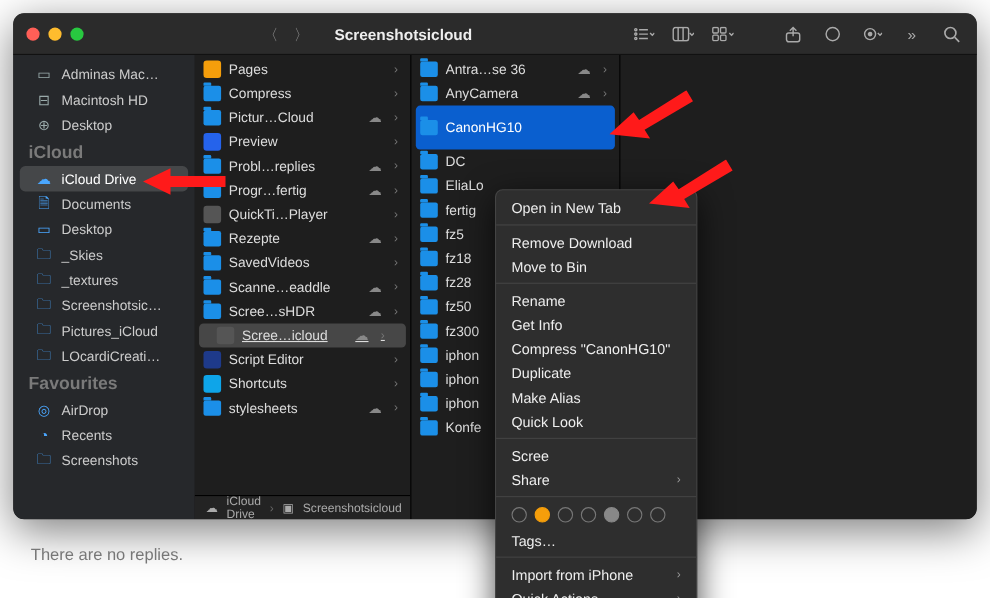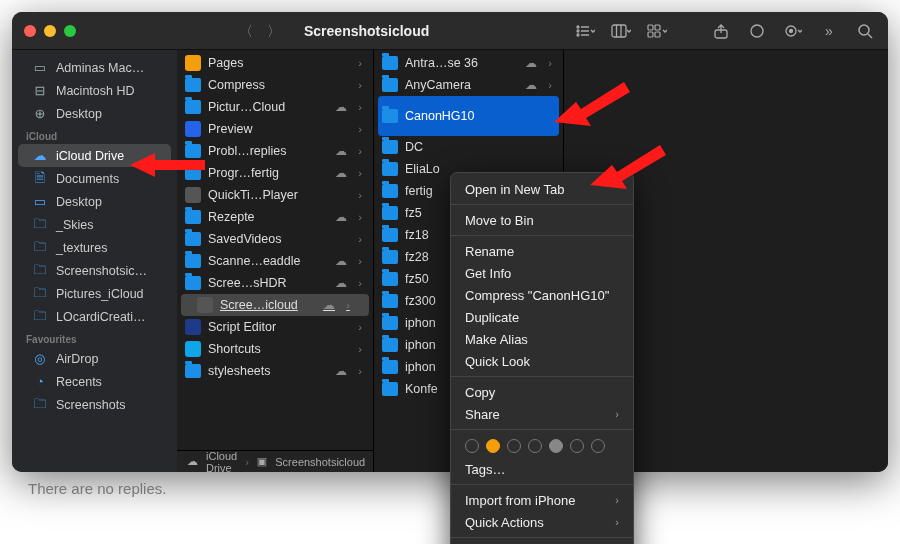--- a/index.html
+++ b/index.html
@@ -17,21 +17,21 @@
   .traffic span { width: 12px; height: 12px; border-radius: 50%; display: inline-block; }
   .t-red { background: #ff5f57; } .t-yel { background: #febc2e; } .t-grn { background: #28c840; }
   .nav-arrows { display: flex; gap: 4px; margin-left: 140px; }
   .nav-arrow { width: 24px; height: 24px; border-radius: 5px; display:flex;align-items:center;justify-content:center; color:#888; cursor:pointer;}
   .win-title { font-weight: 600; font-size: 14px; color: #eee; margin-left: 10px; }
   .tb-icons { margin-left: auto; display: flex; gap: 14px; align-items: center; color:#aaa; }
   .tb-icons .ic { width: 22px; text-align:center; cursor:pointer; display:flex;align-items:center;justify-content:center; }
   .divspacer{ width:14px;}
   .body { display: flex; flex: 1; overflow: hidden; }
   .sidebar { width: 165px; background: #26282b; padding: 6px 0; font-size: 12.5px; color:#ccc; overflow:hidden;}
-  .sb-section { padding: 6px 14px 2px; font-size: 10px; color: #7a7a7a; font-weight:600;}
+  .sb-section { padding: 6px 14px 2px; font-size: 16px; color: #7a7a7a; font-weight:600;}
   .sb-item { display:flex; align-items:center; gap:8px; padding: 3px 10px 3px 14px; height:23px; border-radius:5px; margin:0 6px; cursor:pointer;}
   .sb-item.sel { background:#454749; color:#fff;}
   .sb-icon { width:16px; height:16px; display:inline-flex;align-items:center;justify-content:center;color:#4aa7ff;font-size:13px;}
   .sb-icon.gray{color:#9aa;}
   .cols { flex:1; display:flex; background:#1e1e1e; position:relative;}
   .col { width: 197px; border-right:1px solid #000; overflow:hidden; display:flex;flex-direction:column;}
   .col-list{flex:1; overflow:hidden; padding-top:2px;}
   .col .row { display:flex;align-items:center; gap:7px; padding:2px 8px; height:22px; font-size:12.5px; color:#ddd; white-space:nowrap; cursor:pointer;}
   .col .row.sel { background:#0a5fcf; color:#fff; border-radius:4px; margin:0 4px; padding:20px 4px;}
   .col .row.selgray { background:#474747; border-radius:4px; margin:0 4px; padding:2px 16px;text-decoration:underline;}
@@ -50,21 +50,21 @@
     margin-top:36px;
   }
   .ctx-item{ padding:3px 14px; display:flex; align-items:center; justify-content:space-between; cursor:pointer; height:22px;}
   .ctx-sep{ height:1px; background:#444; margin:4px 0;}
   .ctx-chev{font-size:11px;color:#999;}
   .tag-dots{ display:flex; gap:7px; padding:5px 14px;}
   .tag-dots span{ width:14px;height:14px;border-radius:50%; border:1.3px solid #777; display:inline-block;}
   .tag-dots .fill-or{background:#f59e0b;border-color:#f59e0b;}
   .tag-dots .fill-gr{background:#888;border-color:#888;}
   .no-replies{
-    position:absolute; left:28px; top:480px; font-size:15px; color:#777;
+    position:absolute; left:28px; top:496px; font-size:15px; color:#777;
   }
   .arrow {
     position:absolute; z-index:60;
   }
   .arrow svg{display:block;}
 
   
   .glyph{font-size:14px;line-height:1;}
 </style>
 </head>
@@ -381,20 +381,23 @@
     </div>
   </div>
 </div>
 
 <div class="ctx-menu">
   <div class="ctx-item">
       <span>Open in New Tab</span>
     </div>
   <div class="ctx-sep"></div>
   <div class="ctx-item">
+      <span>Remove Download</span>
+    </div>
+  <div class="ctx-item">
       <span>Move to Bin</span>
     </div>
   <div class="ctx-sep"></div>
   <div class="ctx-item">
       <span>Rename</span>
     </div>
   <div class="ctx-item">
       <span>Get Info</span>
     </div>
   <div class="ctx-item">
@@ -404,21 +407,21 @@
       <span>Duplicate</span>
     </div>
   <div class="ctx-item">
       <span>Make Alias</span>
     </div>
   <div class="ctx-item">
       <span>Quick Look</span>
     </div>
   <div class="ctx-sep"></div>
   <div class="ctx-item">
-      <span>Copy</span>
+      <span>Scree</span>
     </div>
   <div class="ctx-item">
       <span>Share</span>
       <span class="ctx-chev">›</span>
     </div>
   <div class="ctx-sep"></div>
   <div class="tag-dots">
     <span></span>
     <span class="fill-or"></span>
     <span></span>

